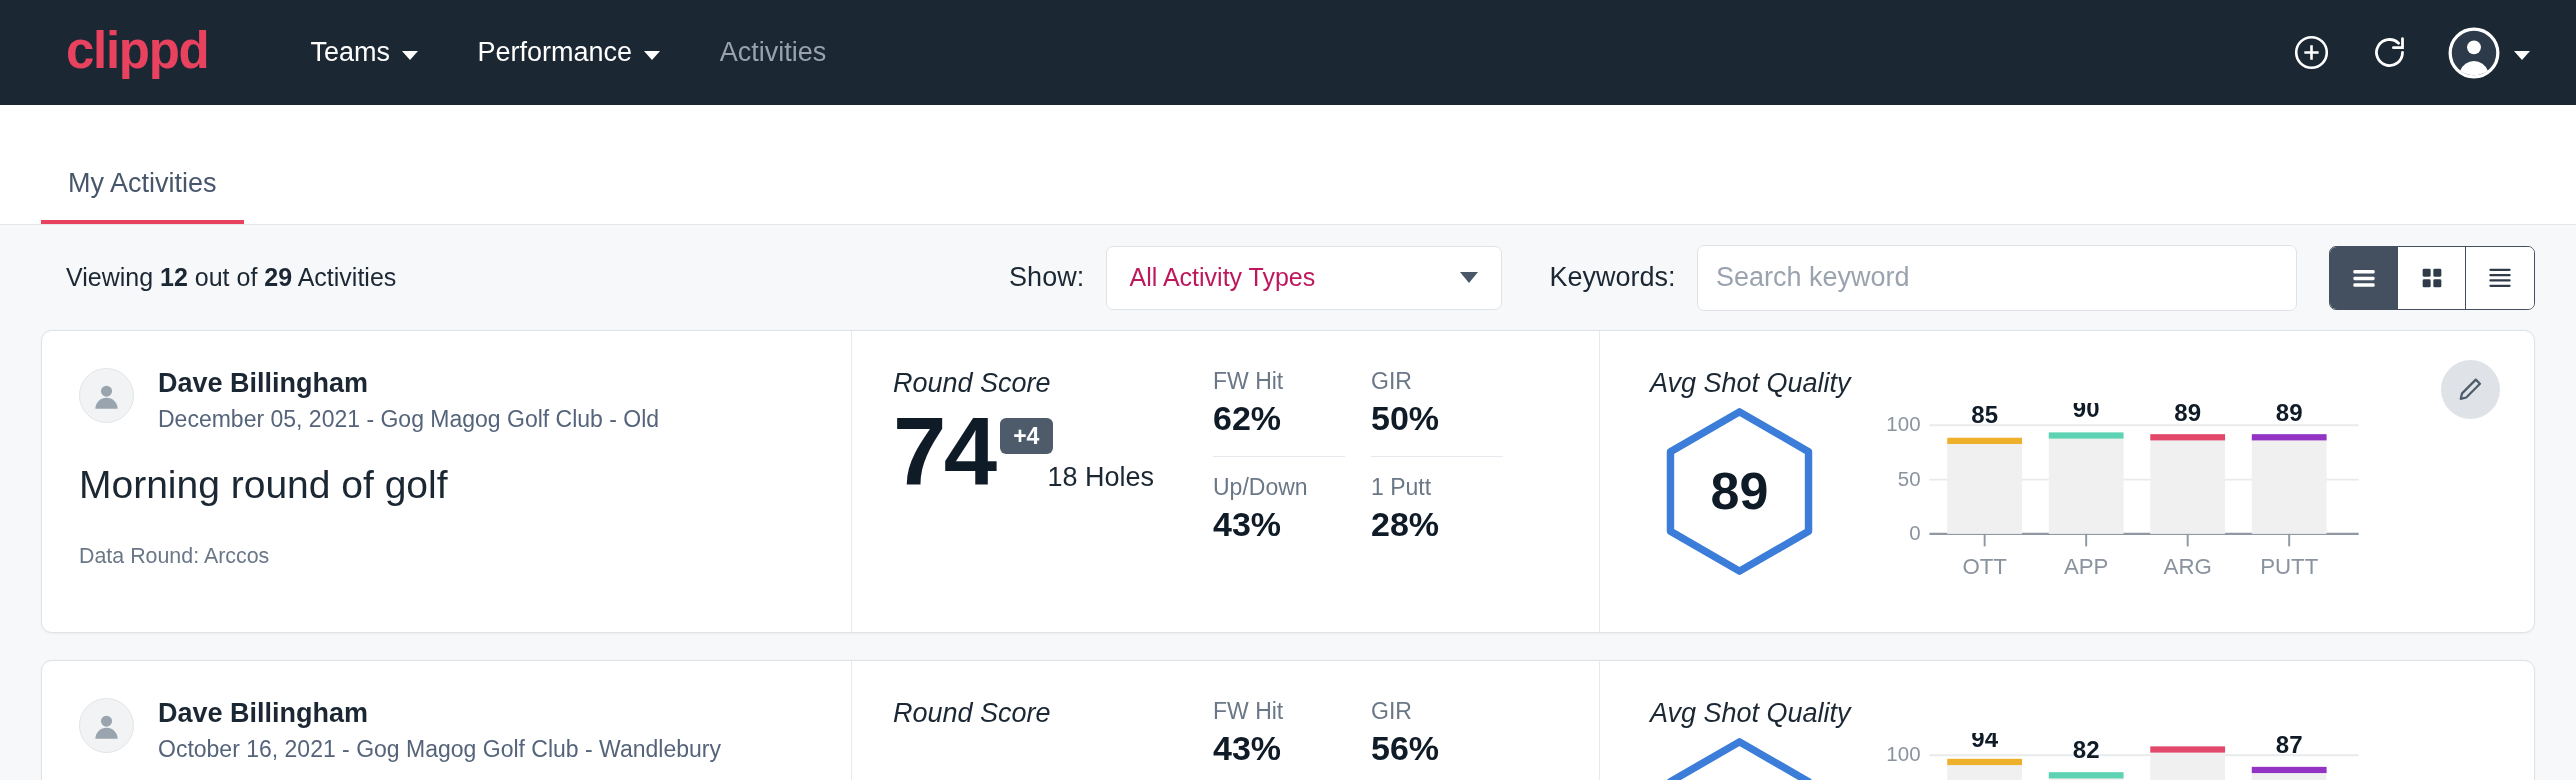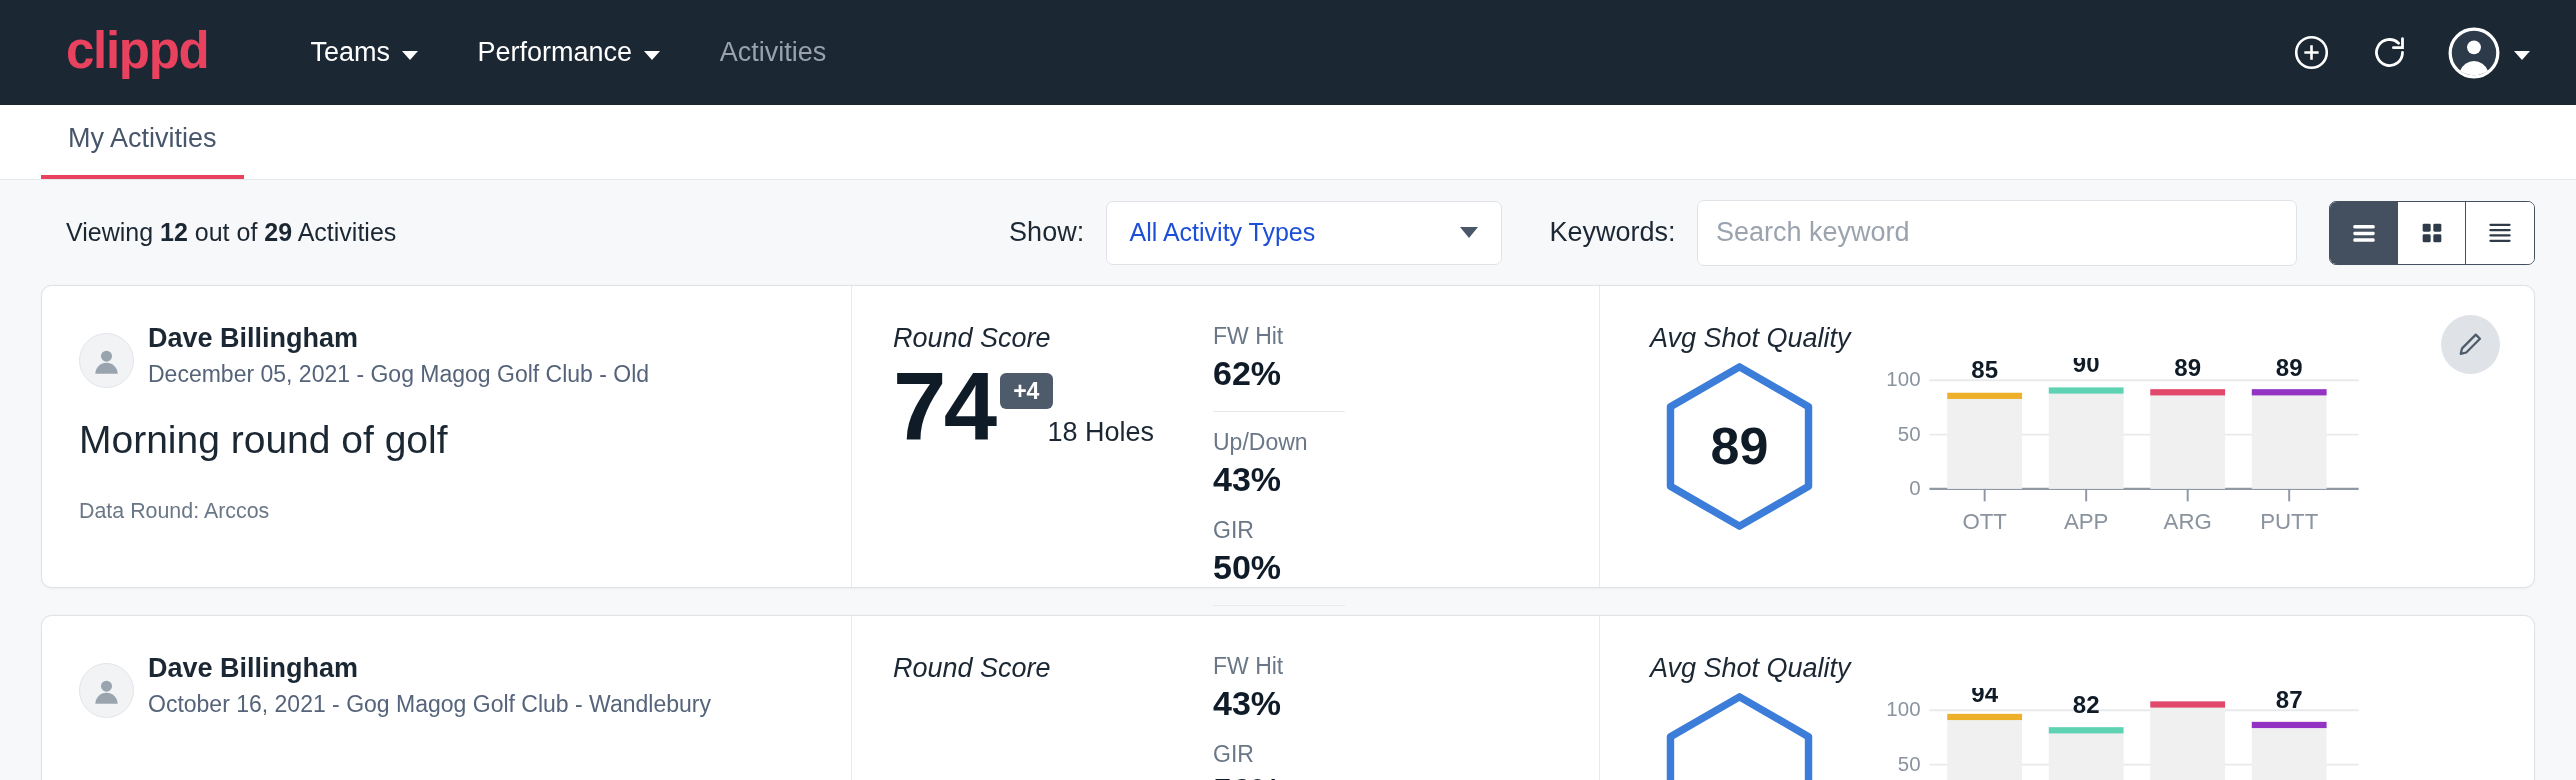--- a/index.html
+++ b/index.html
@@ -45,21 +45,21 @@
     border-top: 9px solid currentColor;
     position: relative; top: 2.7px;
   }
   .nav-spacer { flex: 1; }
   .nav-right { display: flex; align-items: center; gap: 39px; }
   .icon-btn { cursor: pointer; display: flex; align-items: center; }
   .avatar-wrap { display: flex; align-items: center; gap: 14.3px; cursor: pointer; }
 
   
   .tabbar {
-    height: 75px;
+    height: 120px;
     background: #ffffff;
     display: flex;
     align-items: flex-end;
     padding-left: 41px;
     border-bottom: 0.9px solid #e3e7ec;
   }
   .tab {
     font-size: 27px;
     color: #47566b;
     padding: 0 27px 21.4px 27px;
@@ -78,21 +78,21 @@
   .viewing b { font-weight: 700; }
   .tb-spacer { flex: 1; }
   .tb-label { font-size: 27px; color: #1b2733; margin-right: 21.4px; white-space: nowrap; }
   .select {
     width: 396px; height: 64px;
     background: #fff;
     border: 0.9px solid #dfe3e8;
     border-radius: 7.1px;
     display: flex; align-items: center;
     padding: 0 23px;
-    font-size: 25px; color: #1d4ed8;
+    font-size: 25px; color: #be185d;
     cursor: pointer;
   }
   .select .val { flex: 1; }
   .sel-chev {
     width: 0; height: 0;
     border-left: 9.8px solid transparent;
     border-right: 9.8px solid transparent;
     border-top: 11.6px solid #4a5769;
   }
   .gap-keywords { width: 48px; }
@@ -135,21 +135,21 @@
     display: flex;
     position: relative;
     box-shadow: 0 0.9px 1.8px rgba(20,30,45,.05);
   }
 
   .col-left {
     width: 810px;
     padding: 37px 43px 0 37px;
     border-right: 0.9px solid #e6e9ed;
   }
-  .who { display: flex; align-items: flex-end; gap: 14px; }
+  .who { display: flex; align-items: flex-start; gap: 24px; }
   .avatar-sm {
     width: 55px; height: 55px; border-radius: 50%;
     background: #f1f3f5; border: 0.9px solid #e2e5e9;
     display: flex; align-items: center; justify-content: center;
     flex-shrink: 0;
   }
   .who-name { font-size: 27px; font-weight: 700; color: #1b2733; line-height: 1.15; }
   .who-sub { font-size: 23px; color: #55647a; margin-top: 7.1px; }
   .card-title { font-size: 39px; font-weight: 400; color: #1b2733; margin-top: 30px; }
   .card-src { font-size: 21.4px; color: #6a7787; margin-top: 37px; }
@@ -166,21 +166,21 @@
   }
   .score-badge {
     background: #4e5b6b; color: #fff;
     font-size: 23px; font-weight: 700;
     border-radius: 6.2px;
     padding: 4.5px 13.4px;
     position: relative; top: -46px; left: 5.4px;
   }
   .score-holes { font-size: 27px; color: #1b2733; margin-left: 0px; position: relative; top: -7.1px; }
 
-  .col-stats { width: 386px; padding: 37px 0 0 0; display: flex; gap: 18px; flex-direction: column; }
+  .col-stats { width: 386px; padding: 37px 0 0 0; display: flex; gap: 1px; }
   .stat-col { width: 157px; }
   .stat-label { font-size: 23px; color: #6a7787; }
   .stat-val { font-size: 34px; font-weight: 700; color: #101b28; margin-top: 3.6px; }
   .stat-div { height: 0.9px; background: #e6e9ed; margin: 18px 0 18px 0; width: 132px; }
 
   .col-quality {
     flex: 1;
     padding: 37px 0 0 50px;
     border-left: 0.9px solid #e6e9ed;
     display: flex;

